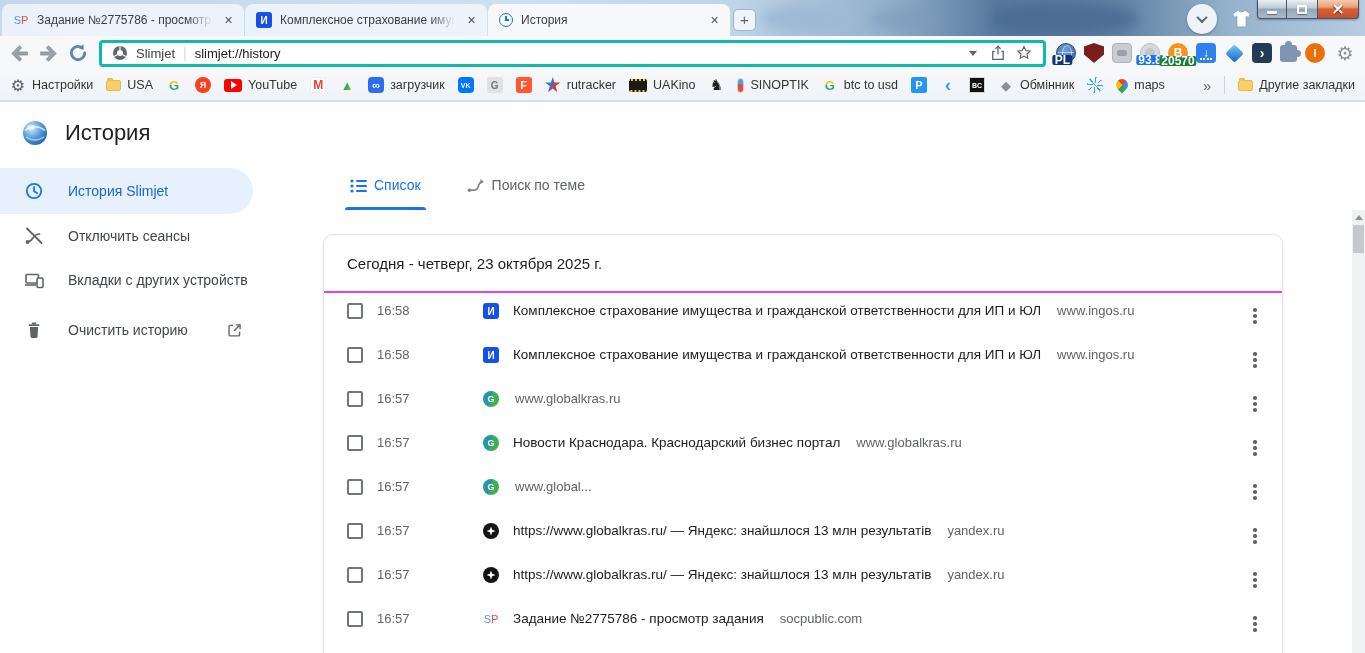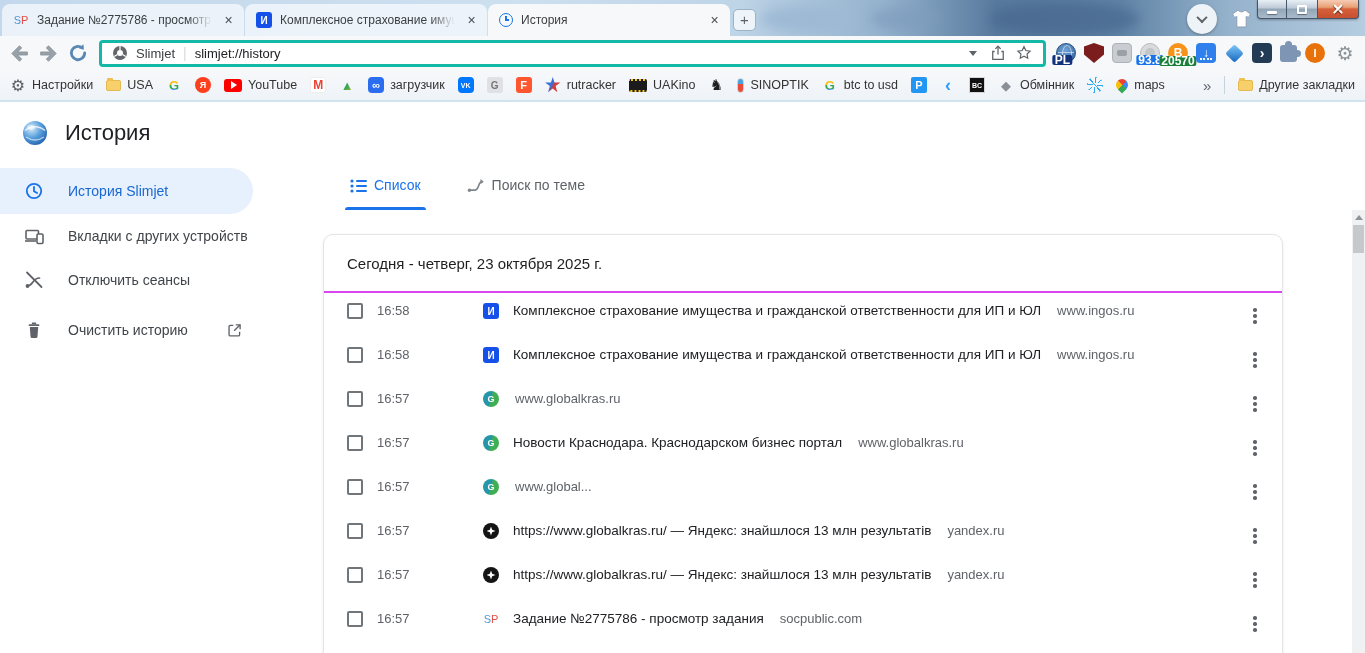--- a/index.html
+++ b/index.html
@@ -459,41 +459,41 @@
       <div class="side-item selected" data-icon="clock">
         <svg class="ic ic-clock" viewBox="0 0 20 20" width="20" height="20">
           <circle cx="10" cy="10" r="7.2" stroke="#1a73e8" stroke-width="1.8" fill="none"></circle>
           <path d="M10 5.8v4.4l3.1 1.9" stroke="#1a73e8" stroke-width="1.8" fill="none" stroke-linecap="round"></path>
         </svg>
 
         <span>История Slimjet</span>
 
       </div>
 
+      <div class="side-item" data-icon="journeys-off">
+
+        <svg class="ic ic-journeys-off" viewBox="0 0 20 20" width="20" height="20">
+          <path d="M3.5 16c6 0 4.5-8 12-8" stroke="#5f6368" stroke-width="1.7" fill="none" stroke-linecap="round"></path>
+          <circle cx="3.5" cy="16" r="1.9" fill="#5f6368"></circle>
+          <path d="M3 2.5 17.5 17" stroke="#5f6368" stroke-width="1.8" stroke-linecap="round"></path>
+        </svg>
+
+        <span>Отключить сеансы</span>
+
+      </div>
+
       <div class="side-item" data-icon="devices">
 
         <svg class="ic ic-devices" viewBox="0 0 20 20" width="20" height="20">
           <rect x="2" y="4.5" width="12.5" height="8.5" rx="1" stroke="#5f6368" stroke-width="1.6" fill="none"></rect>
           <path d="M1 15h11" stroke="#5f6368" stroke-width="1.6"></path>
           <rect x="13" y="8" width="6" height="9.5" rx="1.2" fill="#fff" stroke="#5f6368" stroke-width="1.6"></rect>
         </svg>
 
         <span>Вкладки с других устройств</span>
-
-      </div>
-
-      <div class="side-item" data-icon="journeys-off">
-
-        <svg class="ic ic-journeys-off" viewBox="0 0 20 20" width="20" height="20">
-          <path d="M3.5 16c6 0 4.5-8 12-8" stroke="#5f6368" stroke-width="1.7" fill="none" stroke-linecap="round"></path>
-          <circle cx="3.5" cy="16" r="1.9" fill="#5f6368"></circle>
-          <path d="M3 2.5 17.5 17" stroke="#5f6368" stroke-width="1.8" stroke-linecap="round"></path>
-        </svg>
-
-        <span>Отключить сеансы</span>
 
       </div>
 
       <div class="side-item external" data-icon="trash">
 
         <svg class="ic ic-trash" viewBox="0 0 20 20" width="20" height="20">
           <path d="M5.8 7h8.4l-.7 9.6a1.6 1.6 0 0 1-1.6 1.5H8.1a1.6 1.6 0 0 1-1.6-1.5z" fill="#5f6368"></path>
           <rect x="4.6" y="4.3" width="10.8" height="1.8" rx=".9" fill="#5f6368"></rect>
           <rect x="7.8" y="2.4" width="4.4" height="1.8" rx=".6" fill="#5f6368"></rect>
         </svg>
@@ -568,21 +568,21 @@
           <span class="edomain">www.globalkras.ru</span>
           <span class="kebab">
             <i></i>
           </span>
         </div>
 
         <div class="hrow">
           <span class="cb"></span>
           <span class="time">16:57</span>
           <span class="fav" data-icon="globalkras">G</span>
-          <span class="etitle">Новости Краснодара. Краснодарском бизнес портал</span>
+          <span class="etitle">Новости Краснодара. Краснодарский бизнес портал</span>
           <span class="edomain">www.globalkras.ru</span>
           <span class="kebab">
             <i></i>
           </span>
         </div>
 
         <div class="hrow">
           <span class="cb"></span>
           <span class="time">16:57</span>
           <span class="fav" data-icon="globalkras">G</span>

